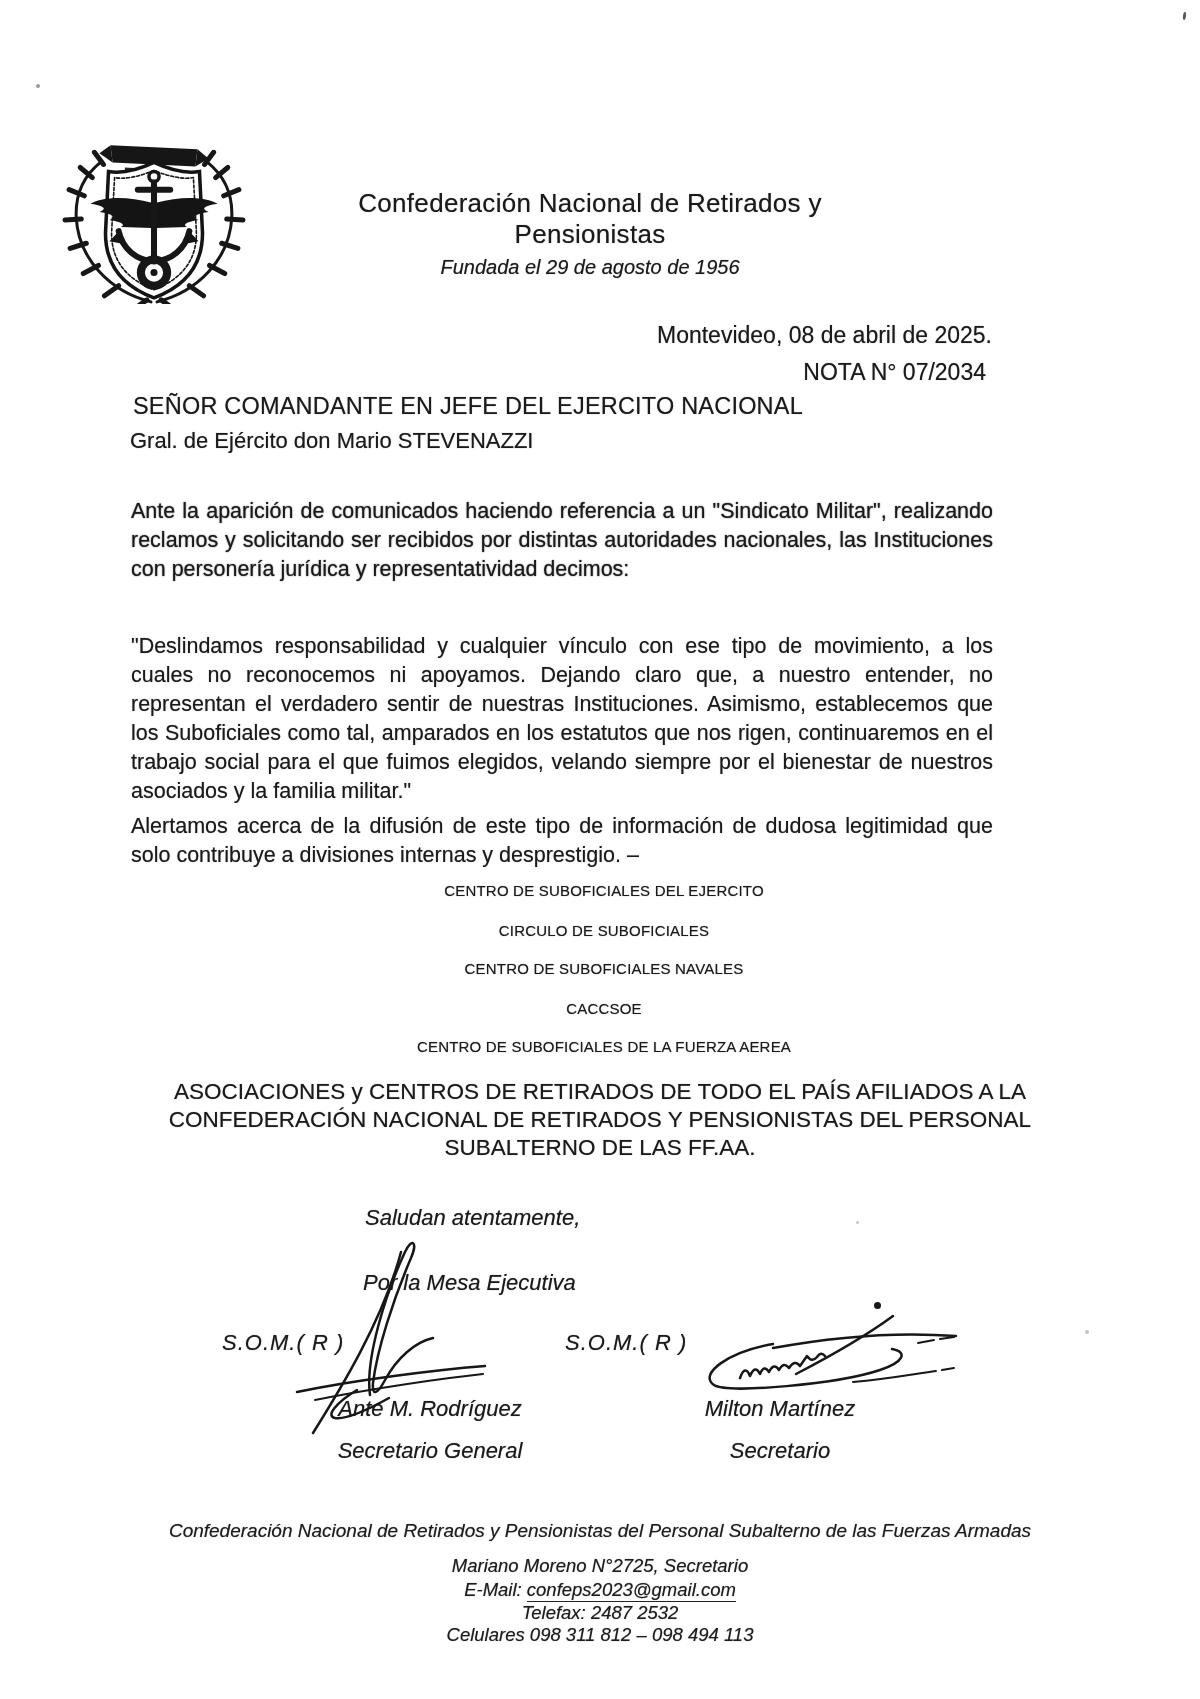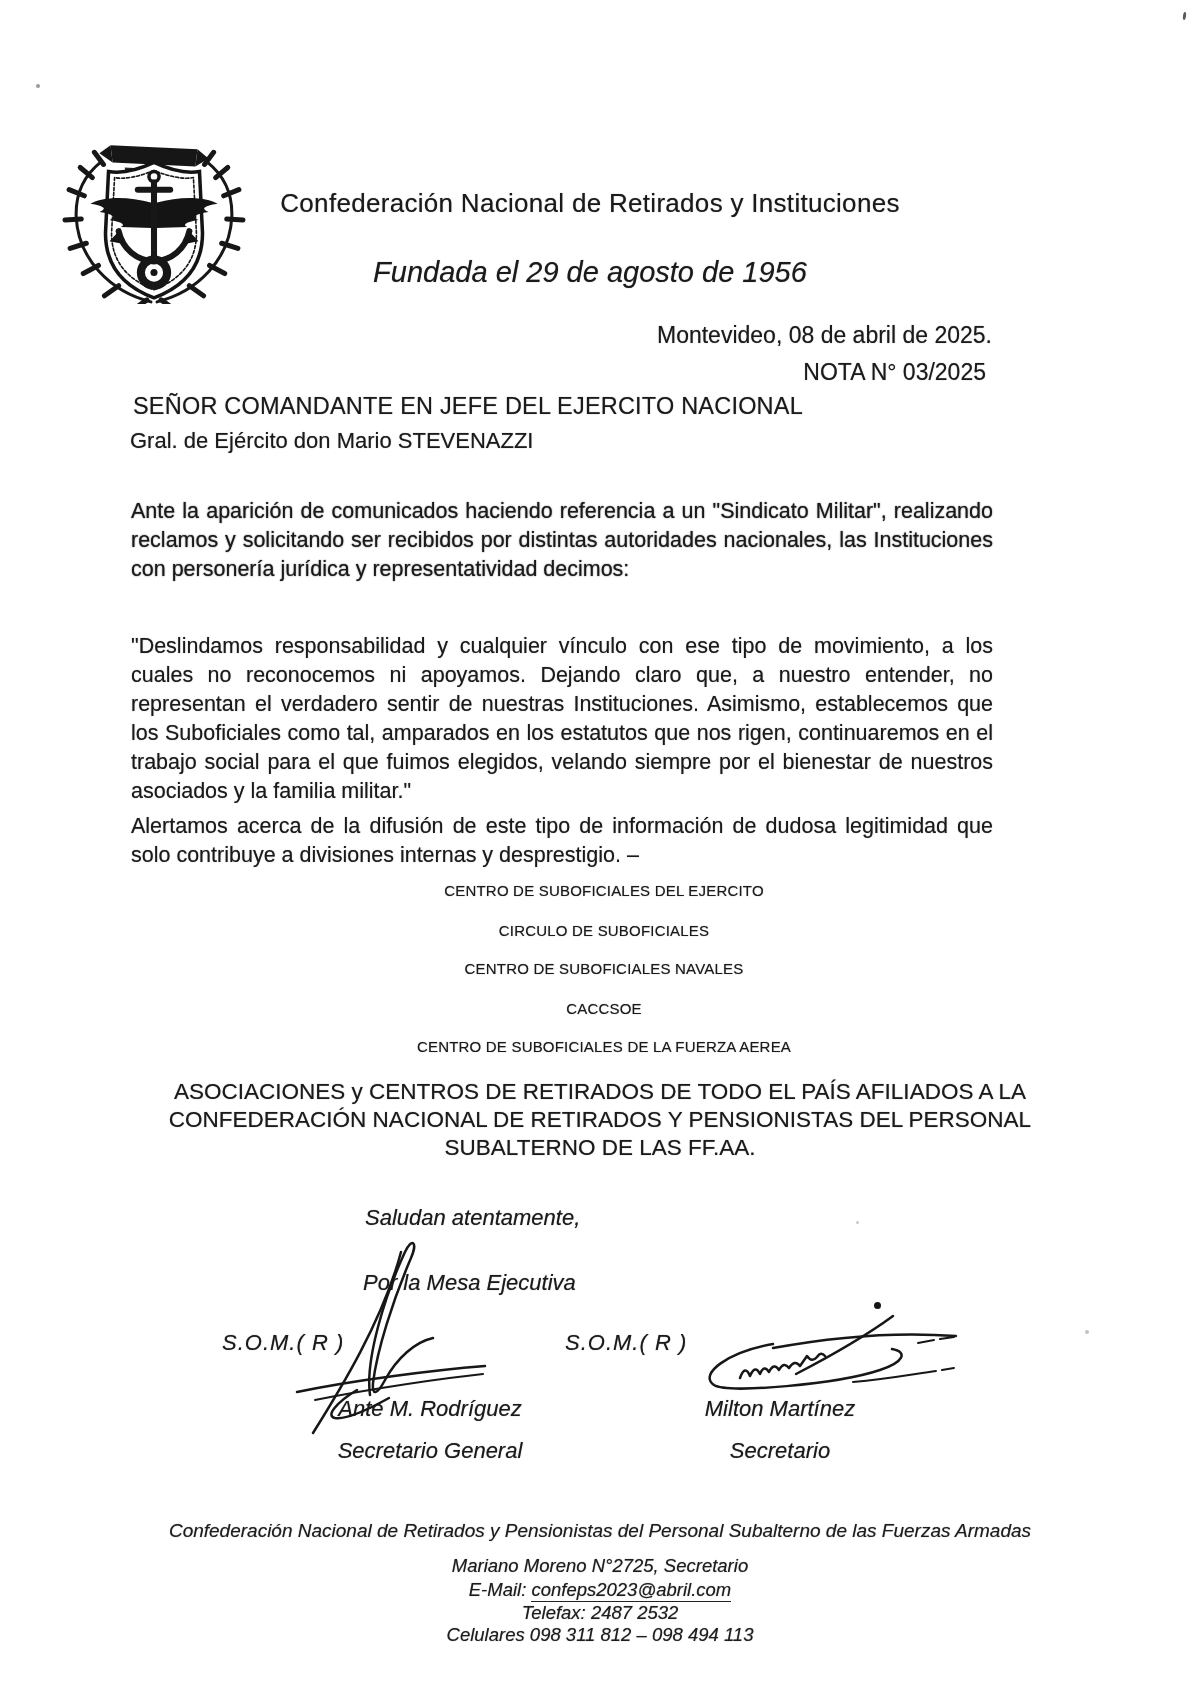--- a/index.html
+++ b/index.html
@@ -16,21 +16,21 @@
   .heavy{text-shadow:0 0 1.4px rgba(0,0,0,.75);}
   .center{text-align:center;}
   .right{text-align:right;}
   .just{text-align:justify;}
   .it{font-style:italic;}
 
   
   .logo{left:58px;top:132px;width:192px;height:172px;}
   .org1{left:280px;top:188px;width:620px;font-size:26px;letter-spacing:.3px;}
   .org2{left:280px;top:223px;width:620px;font-size:24px;}
-  .founded{left:280px;top:256px;width:620px;font-size:29px;}
+  .founded{left:280px;top:256px;width:620px;font-size:20px;}
 
   .dateline{left:600px;top:322px;width:392px;font-size:23px;}
   .nota{left:600px;top:359px;width:386px;font-size:23px;}
 
   .addr1{left:133px;top:393px;font-size:23.5px;letter-spacing:.2px;}
   .addr2{left:130px;top:428px;font-size:22px;}
 
   .bodyp{left:131px;width:862px;font-size:21.5px;line-height:29px;}
   .p1{top:497px;}
   .p2{top:632px;}
@@ -126,25 +126,25 @@
       <path class="ln" stroke-width="6" d="M95,50 L95,126"></path>
       <path class="ln" stroke-width="6" d="M60,98 C64,116 78,127 95,128 C112,127 126,116 130,98"></path>
       <path d="M60,98 L51,108 L66,111 Z" fill="#141414"></path>
       <path d="M130,98 L139,108 L124,111 Z" fill="#141414"></path>
 
       <circle cx="95" cy="139" r="13" class="ln" stroke-width="8"></circle>
       <circle cx="95" cy="139" r="3.5" fill="#141414"></circle>
     </svg>
   </div>
 
-  <div class="abs ink center org1">Confederación Nacional de Retirados y Instituciones</div>
+  <div class="abs ink center org1">Confederación Nacional de Retirados y Pensionistas</div>
   <div class="abs ink center it founded">Fundada el 29 de agosto de 1956</div>
 
   <div class="abs ink right dateline">Montevideo, 08 de abril de 2025.</div>
-  <div class="abs ink right nota">NOTA N° 03/2025</div>
+  <div class="abs ink right nota">NOTA N° 07/2034</div>
 
   <div class="abs ink addr1">SEÑOR COMANDANTE EN JEFE DEL EJERCITO NACIONAL</div>
   <div class="abs ink addr2">Gral. de Ejército don Mario STEVENAZZI</div>
 
   <div class="abs heavy just bodyp p1">Ante la aparición de comunicados haciendo referencia a un "Sindicato Militar", realizando reclamos y solicitando ser recibidos por distintas autoridades nacionales, las Instituciones con personería jurídica y representatividad decimos:</div>
   <div class="abs ink just bodyp p2">"Deslindamos responsabilidad y cualquier vínculo con ese tipo de movimiento, a los cuales no reconocemos ni apoyamos. Dejando claro que, a nuestro entender, no representan el verdadero sentir de nuestras Instituciones. Asimismo, establecemos que los Suboficiales como tal, amparados en los estatutos que nos rigen, continuaremos en el trabajo social para el que fuimos elegidos, velando siempre por el bienestar de nuestros asociados y la familia militar."</div>
   <div class="abs ink just bodyp p3">Alertamos acerca de la difusión de este tipo de información de dudosa legitimidad que solo contribuye a divisiones internas y desprestigio. –</div>
 
   <div class="abs ink center orgline o1">CENTRO DE SUBOFICIALES DEL EJERCITO</div>
   <div class="abs ink center orgline o2">CIRCULO DE SUBOFICIALES</div>
@@ -189,21 +189,21 @@
 
   <div class="abs ink it center signame name-left">Ante M. Rodríguez</div>
   <div class="abs ink it center signame title-left">Secretario General</div>
   <div class="abs ink it center signame name-right">Milton Martínez</div>
   <div class="abs ink it center signame title-right">Secretario</div>
 
   <div class="abs ink it center foot f1">Confederación Nacional de Retirados y Pensionistas del Personal Subalterno de las Fuerzas Armadas</div>
   <div class="abs ink it center foot f2">Mariano Moreno N°2725, Secretario</div>
   <div class="abs ink it center foot f3">
     <span>E-Mail:</span>
-    <span class="email-underline">confeps2023@abril.com</span>
+    <span class="email-underline">confeps2023@gmail.com</span>
   </div>
   <div class="abs ink it center foot f4">Telefax: 2487 2532</div>
   <div class="abs ink it center foot f5">Celulares 098 311 812 – 098 494 113</div>
 
   <span class="speck sp1"></span>
   <span class="speck sp2"></span>
   <span class="speck sp3"></span>
   <span class="speck sp4"></span>
   <span class="speck sp5"></span>
 

